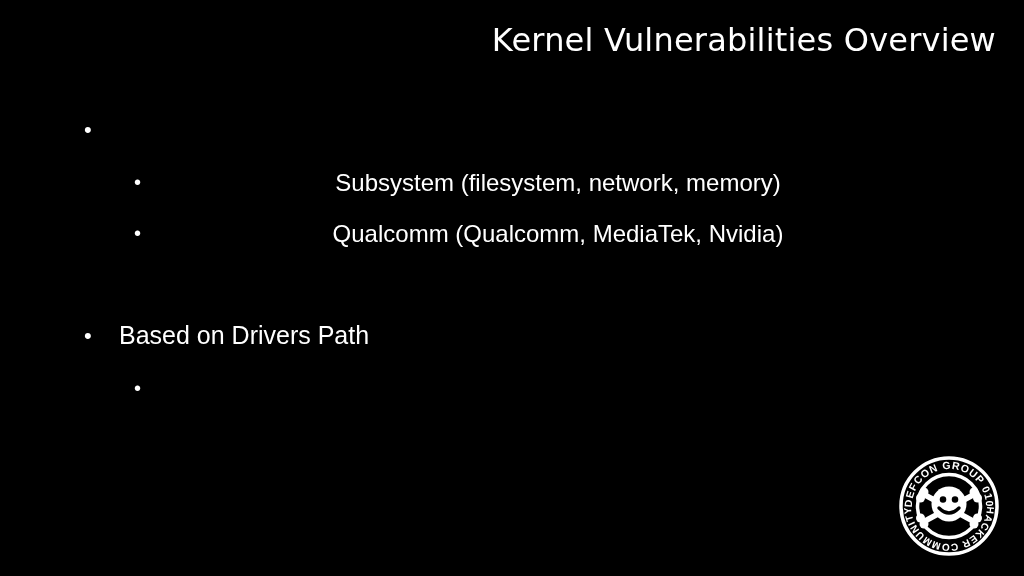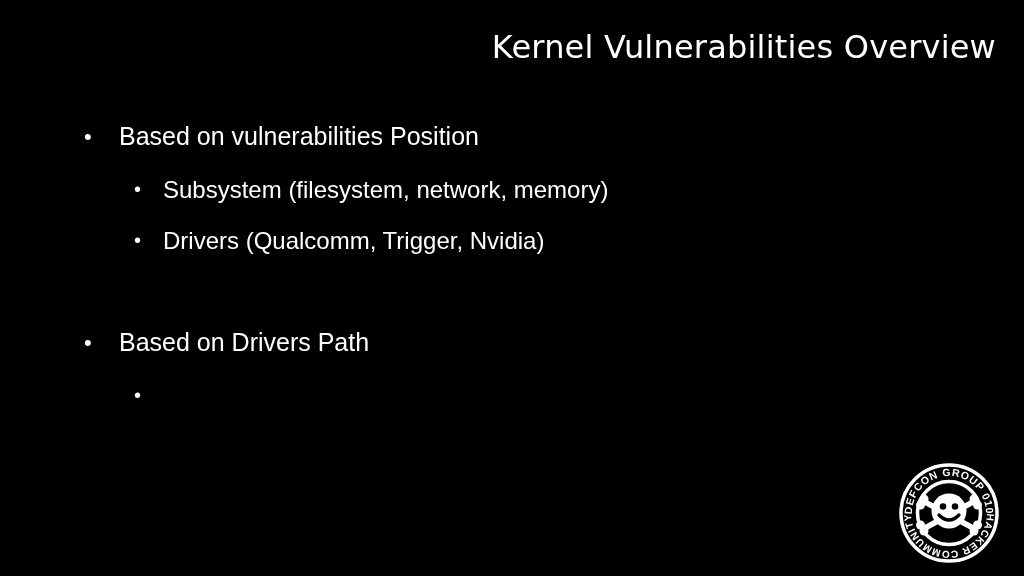--- a/index.html
+++ b/index.html
@@ -12,21 +12,20 @@
     height: 576px;
     overflow: hidden;
     position: relative;
     font-family: "Liberation Sans", sans-serif;
     -webkit-font-smoothing: antialiased;
   }
   .slide {
     position: absolute;
     inset: 0;
     background: #000000;
-    margin-top: 7px;
   }
 
   
   .slide-title {
     position: absolute;
     right: 28px;
     top: 22px;
     font-family: "DejaVu Sans", sans-serif;
     font-size: 32px;
     font-weight: 400;
@@ -90,20 +89,21 @@
   }
   .lvl2 .marker {
     width: 29px;
     font-size: 20px;
     line-height: 51px;
   }
   .lvl2 .btext {
     font-size: 24px;
     line-height: 51px;
     max-width: 790px;
+    text-align: center;
   }
 
   .spacer-row {
     height: 51px;
   }
 
   
   .logo {
     position: absolute;
     left: 899px;
@@ -121,31 +121,30 @@
 <body>
 
 <div class="slide">
 
   <div class="slide-title">Kernel Vulnerabilities Overview</div>
 
   <div class="content">
 
     <div class="bullet lvl1">
       <span class="marker">•</span>
-      <span class="btext">Based on vulnerabilities Position</span>
     </div>
 
     <div class="bullet lvl2">
       <span class="marker">•</span>
       <span class="btext">Subsystem (filesystem, network, memory)</span>
     </div>
 
     <div class="bullet lvl2">
       <span class="marker">•</span>
-      <span class="btext">Drivers (Qualcomm, Trigger, Nvidia)</span>
+      <span class="btext">Qualcomm (Qualcomm, MediaTek, Nvidia)</span>
     </div>
 
     <div class="spacer-row"></div>
 
     <div class="bullet lvl1">
       <span class="marker">•</span>
       <span class="btext">Based on Drivers Path</span>
     </div>
 
     <div class="bullet lvl2">

